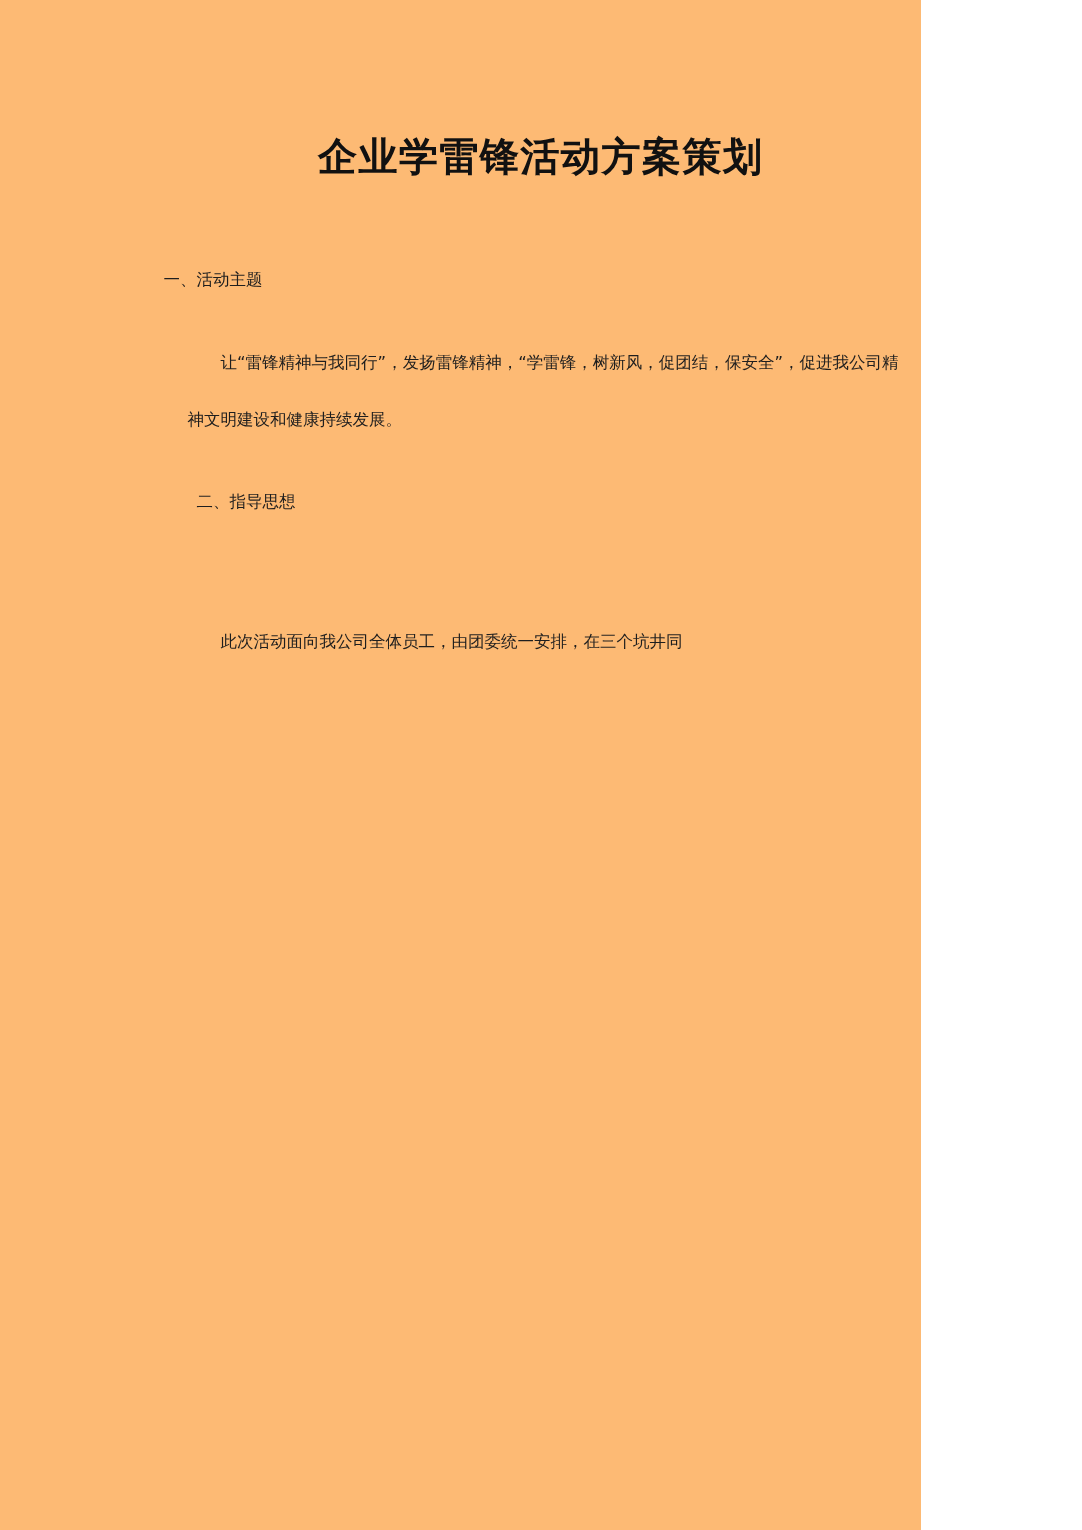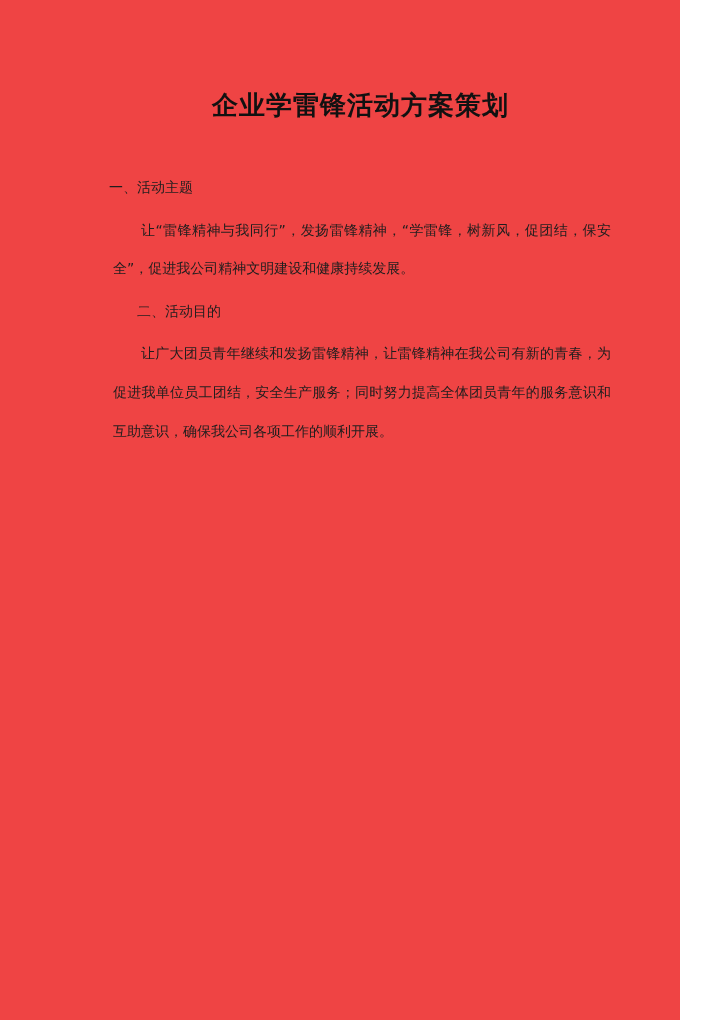--- a/index.html
+++ b/index.html
@@ -11,48 +11,48 @@
     width: 721px;
     height: 1020px;
     overflow: hidden;
     position: relative;
     font-family: "DejaVu Sans", "Liberation Sans", sans-serif;
     color: #1a1a1a;
   }
   .page {
     position: absolute;
     left: 0; top: 0;
-    width: 680px;
+    width: 614px;
     height: 1020px;
-    background: #ef4444;
+    background: #fdba74;
   }
   .title {
     position: absolute;
     top: 88px;
     left: 0;
     width: 721px;
     text-align: center;
     font-family: "DejaVu Serif", "Liberation Serif", serif;
     font-size: 26px;
     font-weight: bold;
     letter-spacing: 1px;
     color: #111111;
     line-height: 34px;
   }
   .body-text {
     position: absolute;
     top: 168px;
     left: 109px;
     width: 506px;
-    font-size: 14px;
+    font-size: 11px;
     line-height: 38.6px;
     color: #1e1e1e;
   }
   .para {
-    margin: 4px;
+    margin: 16px;
     text-align: justify;
     text-align-last: left;
   }
   .indent {
     text-indent: 2em;
   }
   .heading-flush {
     margin: 0;
   }
   .heading-indent {
@@ -68,22 +68,22 @@
 
 <div class="page">
 
   <div class="title">企业学雷锋活动方案策划</div>
 
   <div class="body-text">
 
     <p class="heading-flush">一、活动主题</p>
     <p class="para indent">让“雷锋精神与我同行”，发扬雷锋精神，“学雷锋，树新风，促团结，保安全”，促进我公司精神文明建设和健康持续发展。</p>
 
-    <p class="heading-indent">二、活动目的</p>
+    <p class="heading-indent">二、指导思想</p>
 
-    <p class="para indent">让广大团员青年继续和发扬雷锋精神，让雷锋精神在我公司有新的青春，为促进我单位员工团结，安全生产服务；同时努力提高全体团员青年的服务意识和互助意识，确保我公司各项工作的顺利开展。</p>
 
     <div class="blank-line"></div>
 
 
+    <p class="para indent">此次活动面向我公司全体员工，由团委统一安排，在三个坑井同</p>
 
   </div>
 </div>
 
 </body></html>

